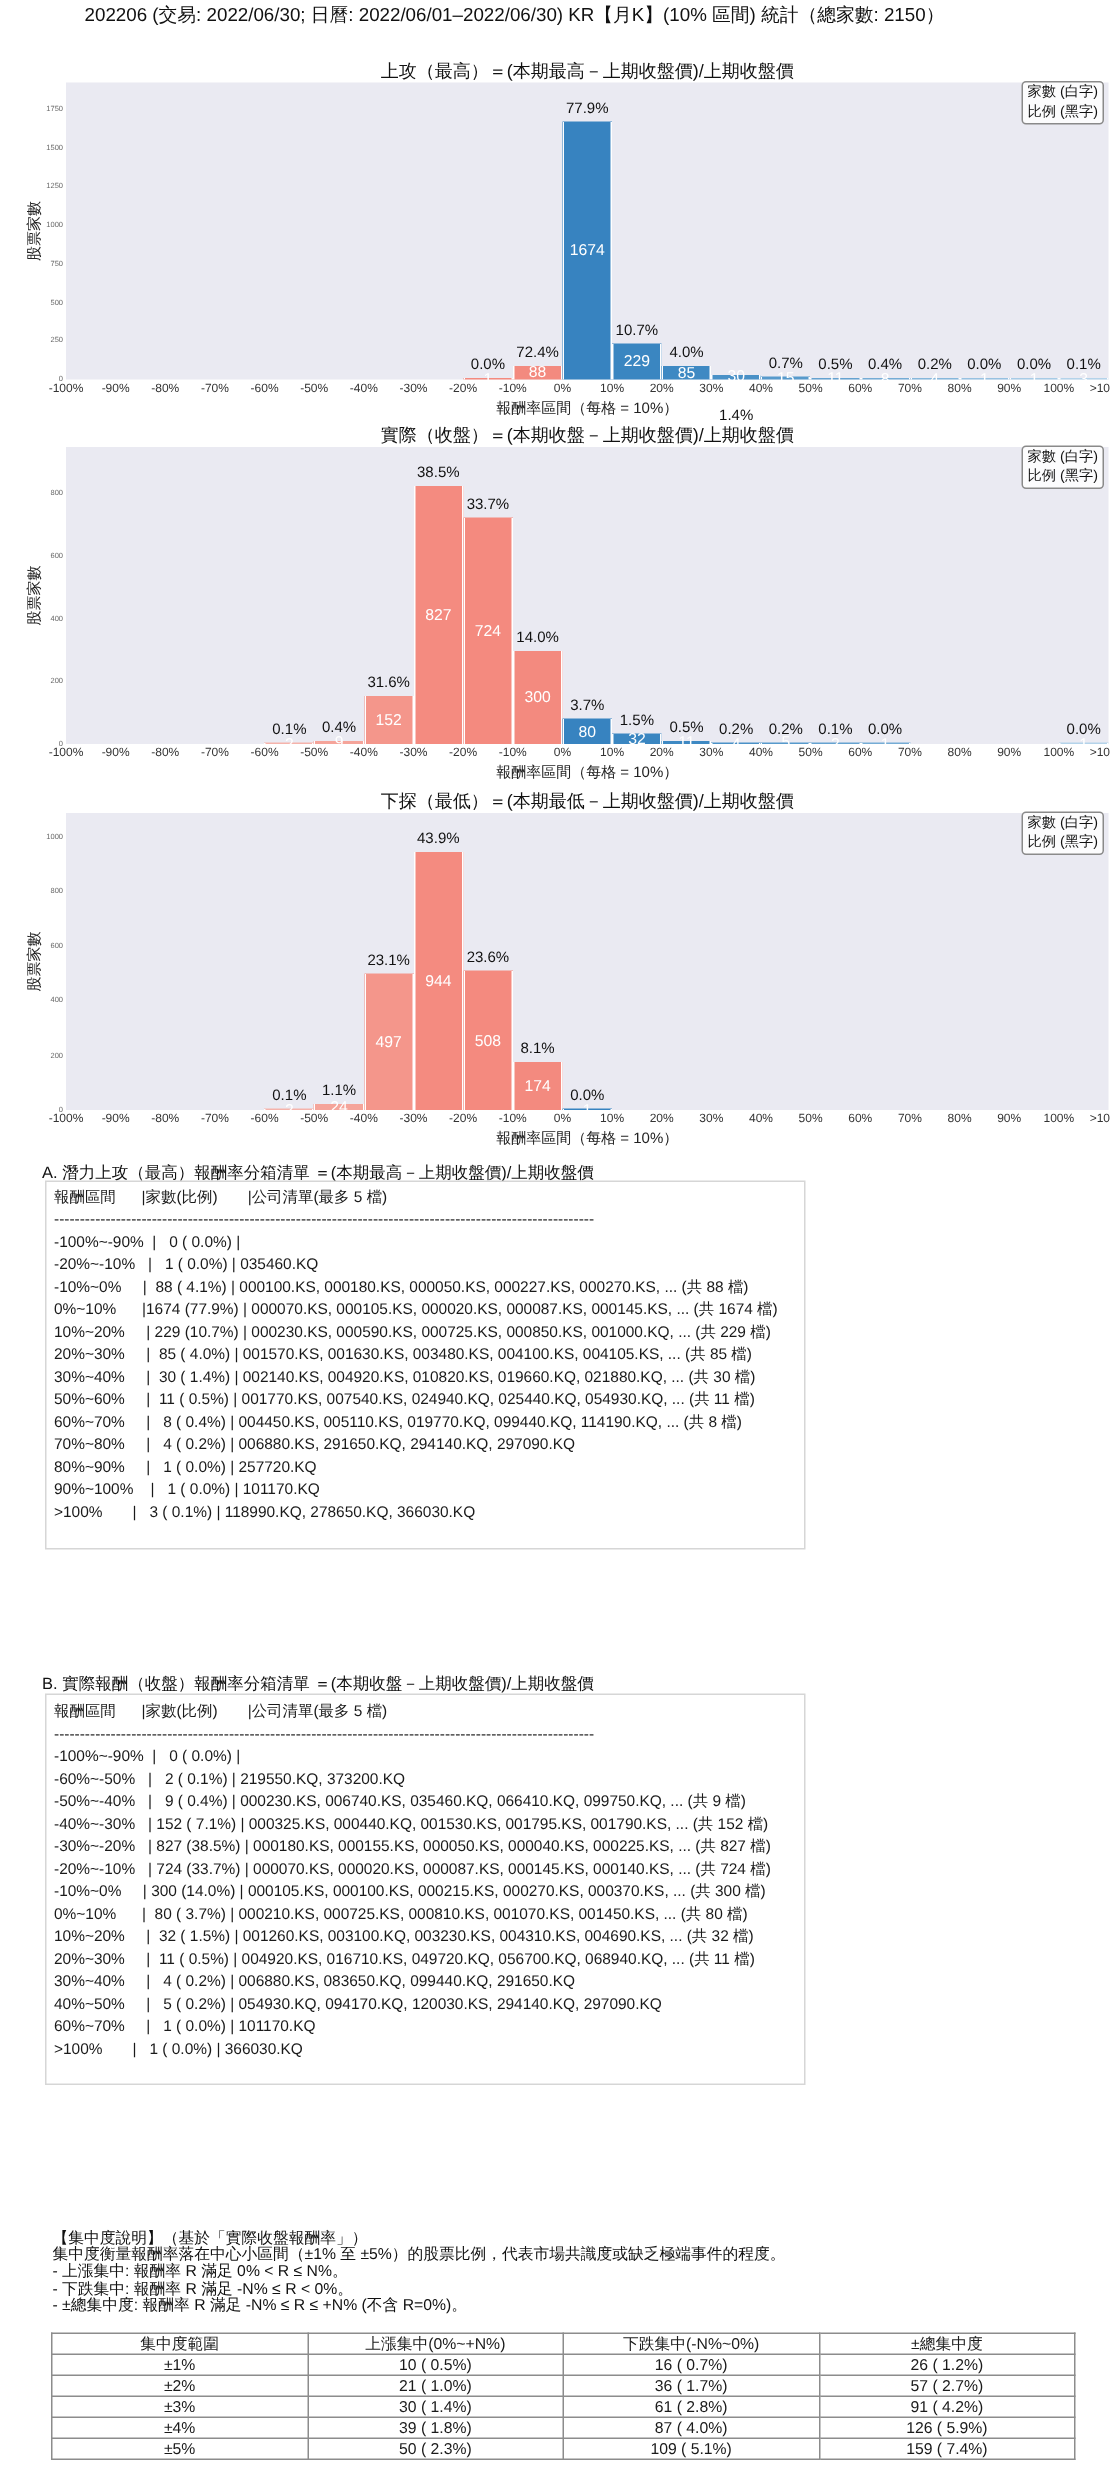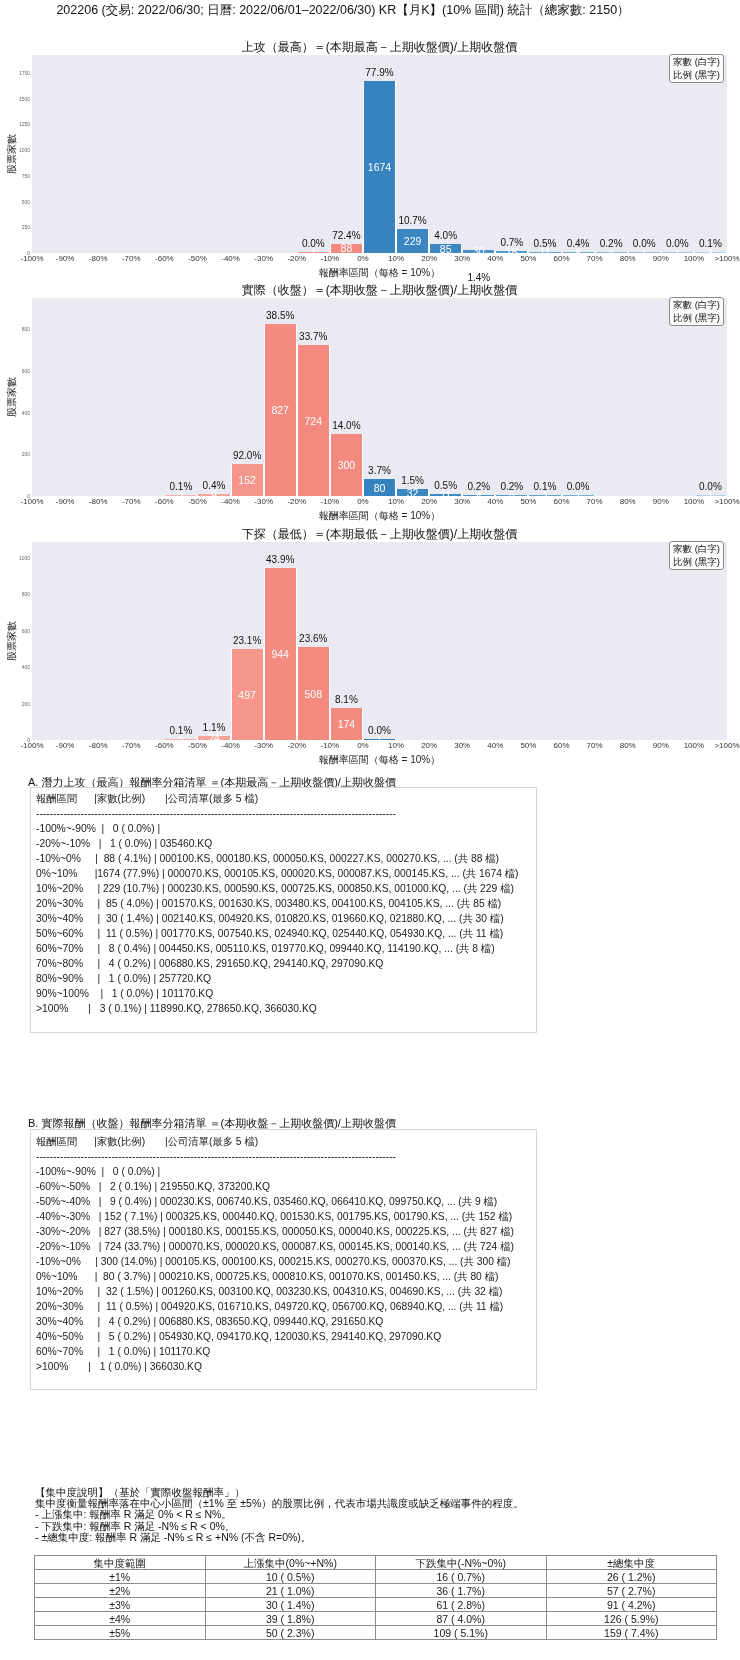--- a/index.html
+++ b/index.html
@@ -5,21 +5,21 @@
   * { box-sizing: border-box; }
   html, body { margin: 0; padding: 0; background: #ffffff; }
   body {
     width: 740px; height: 1660px; position: relative; overflow: hidden;
     font-family: "Liberation Sans", "DejaVu Sans", sans-serif; color: #1a1a1a;
   }
   .suptitle {
     position: absolute; left: 0; top: 3px; width: 686px; height: 15px;
     line-height: 15px; text-align: center; font-size: 12.5px; white-space: nowrap; color: #111;
   }
-  .panel { position: absolute; left: 4px; width: 719px; height: 245px; }
+  .panel { position: absolute; left: 16px; width: 719px; height: 245px; }
   .ctitle {
     position: absolute; left: 28px; top: 0; width: 695px; height: 15px; line-height: 15px;
     text-align: center; font-size: 12px; white-space: nowrap; color: #111;
   }
   .plot {
     position: absolute; left: 28px; top: 15px; width: 695px; height: 198px;
     background: #eaeaf2;
   }
   .ylabel {
     position: absolute; left: -42px; top: 108px; width: 100px; height: 12px; line-height: 12px;
@@ -186,21 +186,21 @@
       <div>比例 (黑字)</div>
     </div>
   <div class="bar" style="left: 132.381px; width: 33.0952px; height: 1px; background: rgb(245, 179, 171);"></div>
       <div class="cnt" style="left: 148.929px; top: 191.5px;">2</div>
       <div class="pct" style="left: 148.929px; top: 183px;">0.1%</div>
       <div class="bar" style="left: 165.476px; width: 33.0952px; height: 1.87382px; background: rgb(245, 164, 154);"></div>
       <div class="cnt" style="left: 182.024px; top: 191.063px;">9</div>
       <div class="pct" style="left: 182.024px; top: 182.126px;">0.4%</div>
       <div class="bar" style="left: 198.571px; width: 33.0952px; height: 31.6467px; background: rgb(244, 150, 139);"></div>
       <div class="cnt" style="left: 215.119px; top: 176.177px;">152</div>
-      <div class="pct" style="left: 215.119px; top: 152.353px;">92.0%</div>
+      <div class="pct" style="left: 215.119px; top: 152.353px;">31.6%</div>
       <div class="bar" style="left: 231.667px; width: 33.0952px; height: 172.183px; background: rgb(244, 139, 128);"></div>
       <div class="cnt" style="left: 248.214px; top: 105.909px;">827</div>
       <div class="pct" style="left: 248.214px; top: 11.817px;">38.5%</div>
       <div class="bar" style="left: 264.762px; width: 33.0952px; height: 150.738px; background: rgb(244, 138, 127);"></div>
       <div class="cnt" style="left: 281.31px; top: 116.631px;">724</div>
       <div class="pct" style="left: 281.31px; top: 33.2618px;">33.7%</div>
       <div class="bar" style="left: 297.857px; width: 33.0952px; height: 62.4606px; background: rgb(243, 138, 127);"></div>
       <div class="cnt" style="left: 314.405px; top: 160.77px;">300</div>
       <div class="pct" style="left: 314.405px; top: 121.539px;">14.0%</div>
       <div class="bar" style="left: 330.952px; width: 33.0952px; height: 16.6562px; background: rgb(55, 131, 192);"></div>

